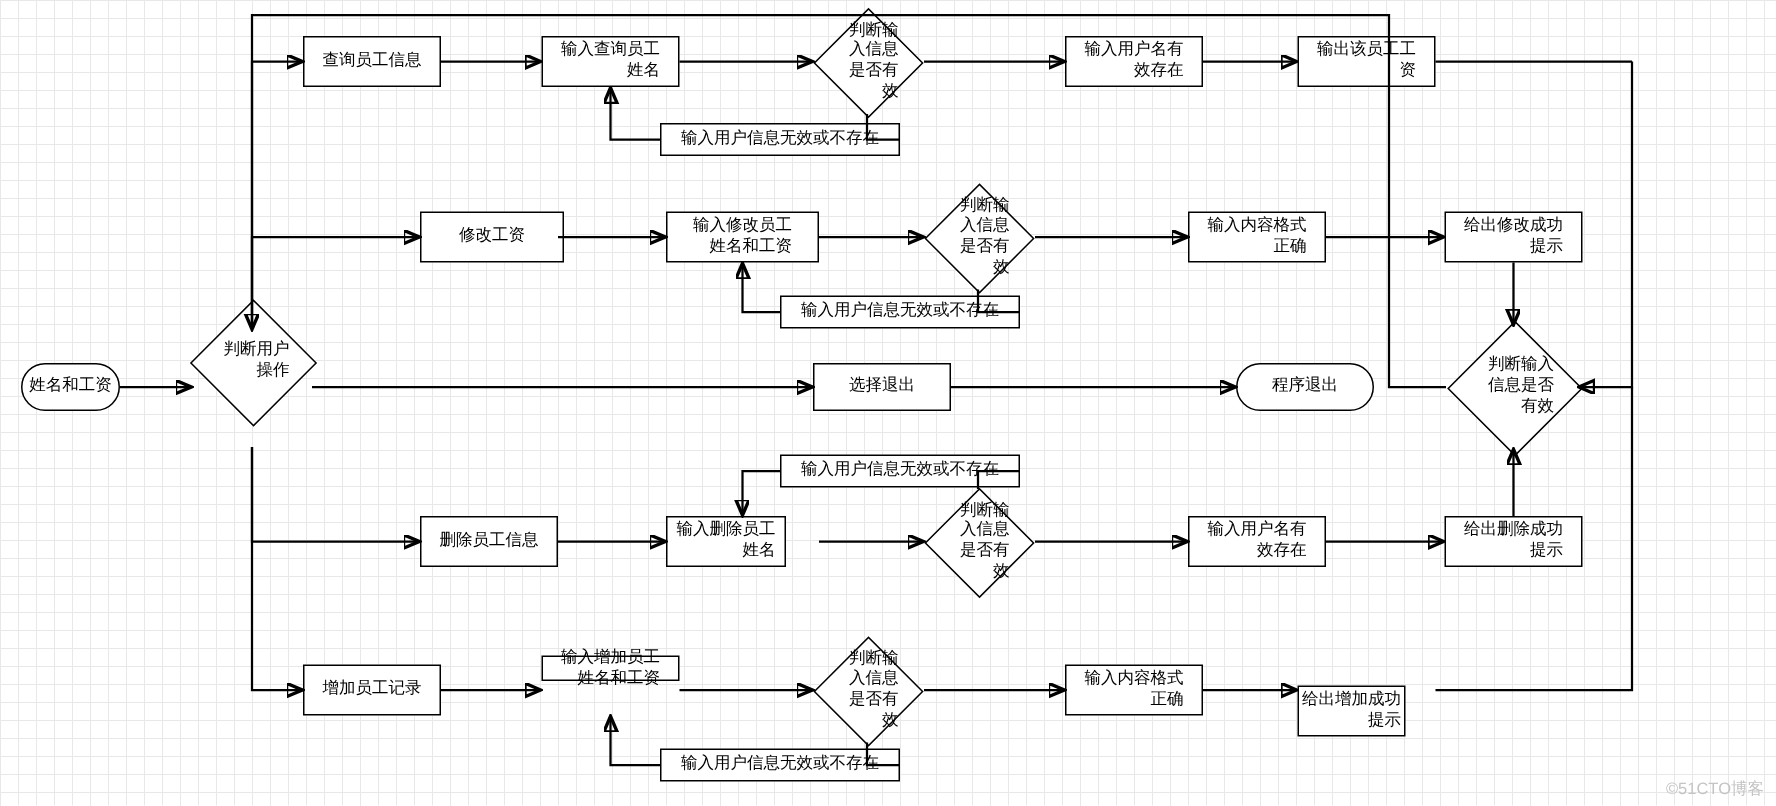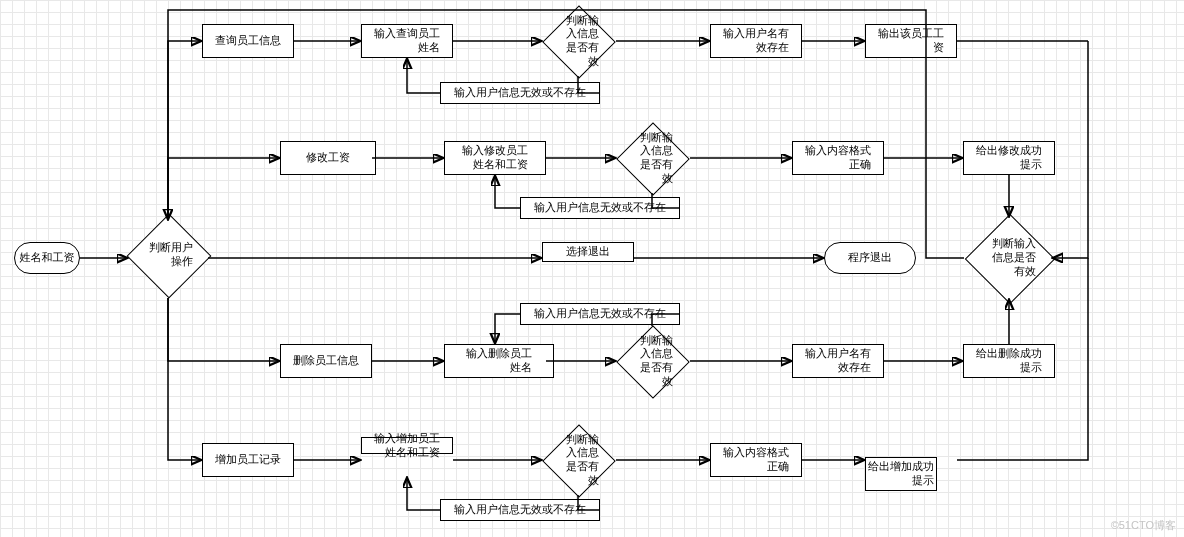--- a/index.html
+++ b/index.html
@@ -16,21 +16,21 @@
 </style>
 </head>
 <body>
 
 <div class="grid"></div>
 
 <div class="node term" style="left:14px;top:242px;width:66px;height:32px">
     <span>姓名和工资</span>
   </div>
 
-<div class="node dia" style="left:139px;top:226px;width:58px;height:58px">
+<div class="node dia" style="left:139px;top:212px;width:58px;height:58px">
     <div class="dia-shape"></div>
     <span class="dia-text">判断用户操作</span>
   </div>
 
 <div class="node rect" style="left:202px;top:24px;width:92px;height:34px">
     <span>查询员工信息</span>
   </div>
 <div class="node rect" style="left:361px;top:24px;width:92px;height:34px">
     <span>输入查询员工<br>姓名</span>
   </div>
@@ -61,36 +61,36 @@
 <div class="node rect" style="left:792px;top:141px;width:92px;height:34px">
     <span>输入内容格式<br>正确</span>
   </div>
 <div class="node rect" style="left:963px;top:141px;width:92px;height:34px">
     <span>给出修改成功<br>提示</span>
   </div>
 <div class="node rect" style="left:520px;top:197px;width:160px;height:22px">
     <span>输入用户信息无效或不存在</span>
   </div>
 
-<div class="node rect" style="left:542px;top:242px;width:92px;height:20px">
+<div class="node rect" style="left:542px;top:242px;width:92px;height:32px">
     <span>选择退出</span>
   </div>
 <div class="node term" style="left:824px;top:242px;width:92px;height:32px">
     <span>程序退出</span>
   </div>
 
 <div class="node dia" style="left:978px;top:227px;width:62px;height:62px">
     <div class="dia-shape"></div>
     <span class="dia-text">判断输入信息是否有效</span>
   </div>
 
 <div class="node rect" style="left:280px;top:344px;width:92px;height:34px">
     <span>删除员工信息</span>
   </div>
-<div class="node rect" style="left:444px;top:344px;width:110px;height:34px">
+<div class="node rect" style="left:444px;top:344px;width:80px;height:34px">
     <span>输入删除员工<br>姓名</span>
   </div>
 <div class="node dia" style="left:627px;top:336px;width:50px;height:50px">
     <div class="dia-shape"></div>
     <span class="dia-text">判断输入信息是否有效</span>
   </div>
 <div class="node rect" style="left:792px;top:344px;width:92px;height:34px">
     <span>输入用户名有<br>效存在</span>
   </div>
 <div class="node rect" style="left:963px;top:344px;width:92px;height:34px">

